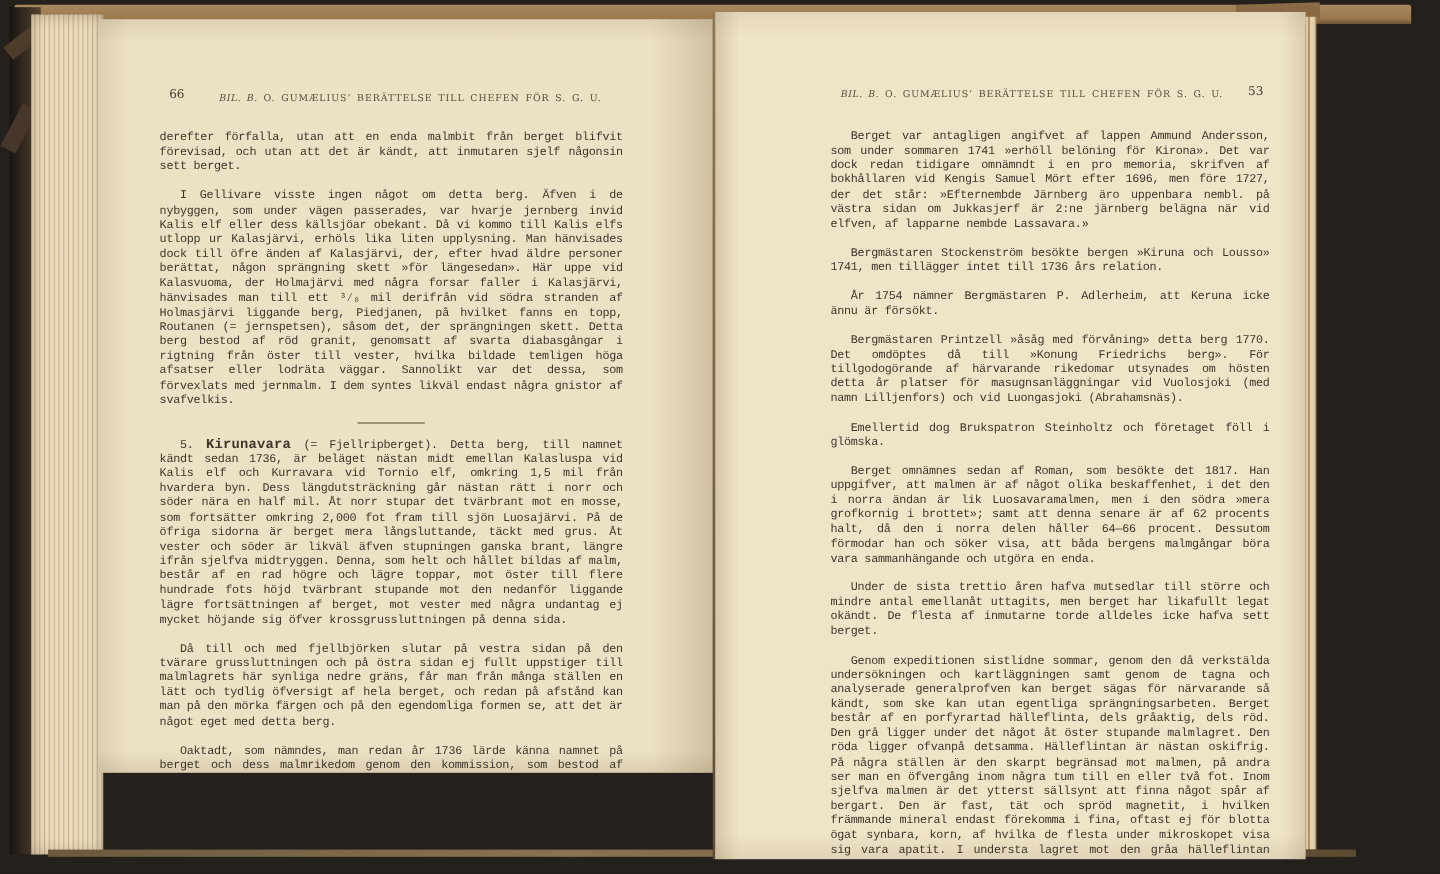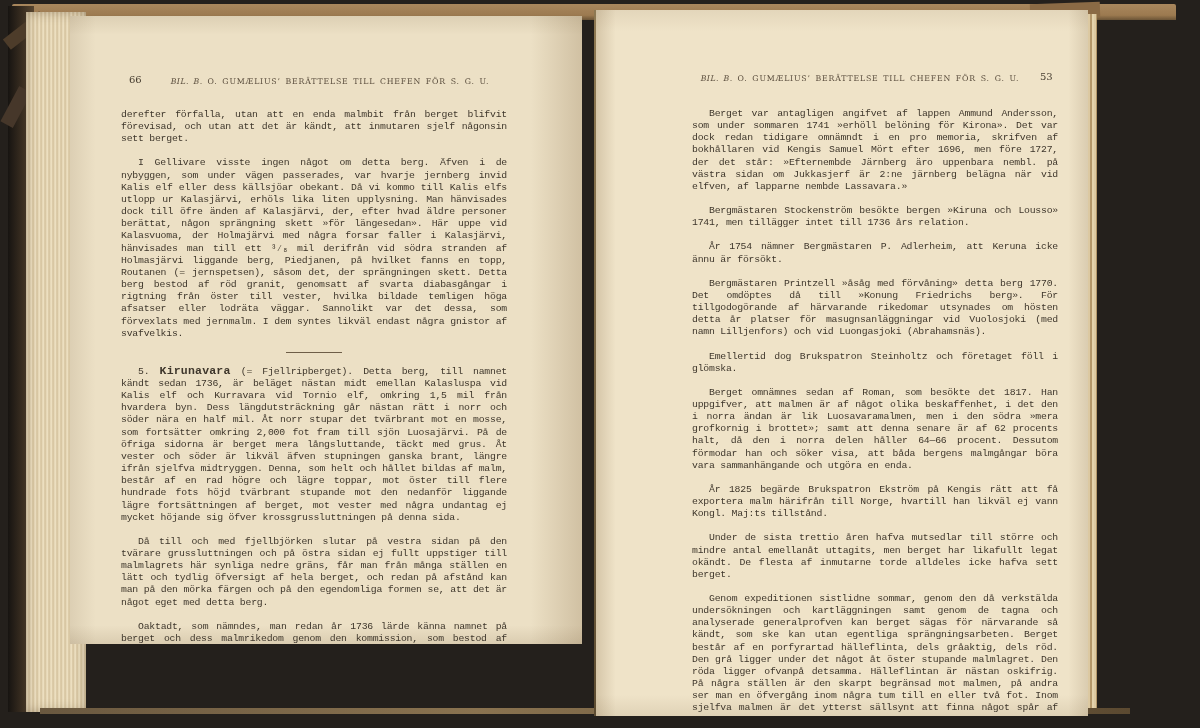--- a/index.html
+++ b/index.html
@@ -25,21 +25,21 @@
   .left-edges{
     left:26px;top:12px;width:60px;height:700px;
     background:repeating-linear-gradient(90deg,
       #e4d5b4 0px,#efe2c4 2px,#c9b48c 3px,#e8dabb 4px);
     box-shadow:inset 0 0 12px rgba(60,40,20,.35);
   }
   .page{
     background:#ece0c5;color:#3e362b;overflow:hidden;
   }
   .page-left{
-    left:70px;top:16px;width:512px;height:628px;
+    left:82px;top:16px;width:512px;height:628px;
     background:
       linear-gradient(90deg,rgba(80,55,25,.10) 0%,rgba(80,55,25,0) 5%,rgba(0,0,0,0) 90%,rgba(110,80,40,.22) 100%),
       linear-gradient(180deg,rgba(90,65,30,.10) 0%,rgba(0,0,0,0) 3%,rgba(0,0,0,0) 97%,rgba(90,65,30,.12) 100%),
       #ece0c5;
   }
   .gutter{
     left:594px;top:10px;width:2px;height:706px;
     background:linear-gradient(180deg,#8d7852 0%,#7a6644 50%,#5d4c31 100%);
   }
   .page-right{
@@ -125,19 +125,18 @@
   </div>
   <div class="abs pagenum" style="left:444px;top:61px;">53</div>
 
   <div class="abs body-text" style="left:84px;top:86px;width:390px;">
     <p>Berget var antagligen angifvet af lappen Ammund Andersson, som under sommaren 1741 »erhöll belöning för Kirona». Det var dock redan tidigare omnämndt i en pro memoria, skrifven af bokhållaren vid Kengis Samuel Mört efter 1696, men före 1727, der det står: »Efternembde Järnberg äro uppenbara nembl. på västra sidan om Jukkasjerf är 2:ne järnberg belägna när vid elfven, af lapparne nembde Lassavara.»</p>
     <p>Bergmästaren Stockenström besökte bergen »Kiruna och Lousso» 1741, men tillägger intet till 1736 års relation.</p>
     <p>År 1754 nämner Bergmästaren P. Adlerheim, att Keruna icke ännu är försökt.</p>
     <p>Bergmästaren Printzell »åsåg med förvåning» detta berg 1770. Det omdöptes då till »Konung Friedrichs berg». För tillgodogörande af härvarande rikedomar utsynades om hösten detta år platser för masugnsanläggningar vid Vuolosjoki (med namn Lilljenfors) och vid Luongasjoki (Abrahamsnäs).</p>
     <p>Emellertid dog Brukspatron Steinholtz och företaget föll i glömska.</p>
     <p>Berget omnämnes sedan af Roman, som besökte det 1817. Han uppgifver, att malmen är af något olika beskaffenhet, i det den i norra ändan är lik Luosavaramalmen, men i den södra »mera grofkornig i brottet»; samt att denna senare är af 62 procents halt, då den i norra delen håller 64—66 procent. Dessutom förmodar han och söker visa, att båda bergens malmgångar böra vara sammanhängande och utgöra en enda.</p>
-    <p>År 1825 begärde Brukspatron Ekström på Kengis rätt att få exportera malm härifrån till Norge, hvartill han likväl ej vann Kongl. Maj:ts tillstånd.</p>
     <p>Under de sista trettio åren hafva mutsedlar till större och mindre antal emellanåt uttagits, men berget har likafullt legat okändt. De flesta af inmutarne torde alldeles icke hafva sett berget.</p>
     <p>Genom expeditionen sistlidne sommar, genom den då verkstälda undersökningen och kartläggningen samt genom de tagna och analyserade generalprofven kan berget sägas för närvarande så kändt, som ske kan utan egentliga sprängningsarbeten. Berget består af en porfyrartad hälleflinta, dels gråaktig, dels röd. Den grå ligger under det något åt öster stupande malmlagret. Den röda ligger ofvanpå detsamma. Hälleflintan är nästan oskifrig. På några ställen är den skarpt begränsad mot malmen, på andra ser man en öfvergång inom några tum till en eller två fot. Inom sjelfva malmen är det ytterst sällsynt att finna något spår af bergart. Den är fast, tät och spröd magnetit, i hvilken främmande mineral endast förekomma i fina, oftast ej för blotta ögat synbara, korn, af hvilka de flesta under mikroskopet visa sig vara apatit. I understa lagret mot den gråa hälleflintan förekommer ljusgrön strålsten i enstaka korn och kristaller. Denna blir mera rådande, upptager röd fältspat, då jernmalmskornen försvinna, hvarefter också strålstenen mer och mer försvinner, och den porfyrartade hälleflintan träffas. Sådan är den nämnda öfvergången.</p>
     <p>Malmen har visat sig vara ganska rik, till och med något rikare än Roman angifver. Af 28 förliden sommar tagna generalprof utvisa 12 mellan 70 och 73,5 procent jern, 13 mellan 65 och 70 och endast 3 lägre. Det fattigaste profvet har gifvit 61,5</p>
   </div>
 
 </div>
 
 </body></html>

